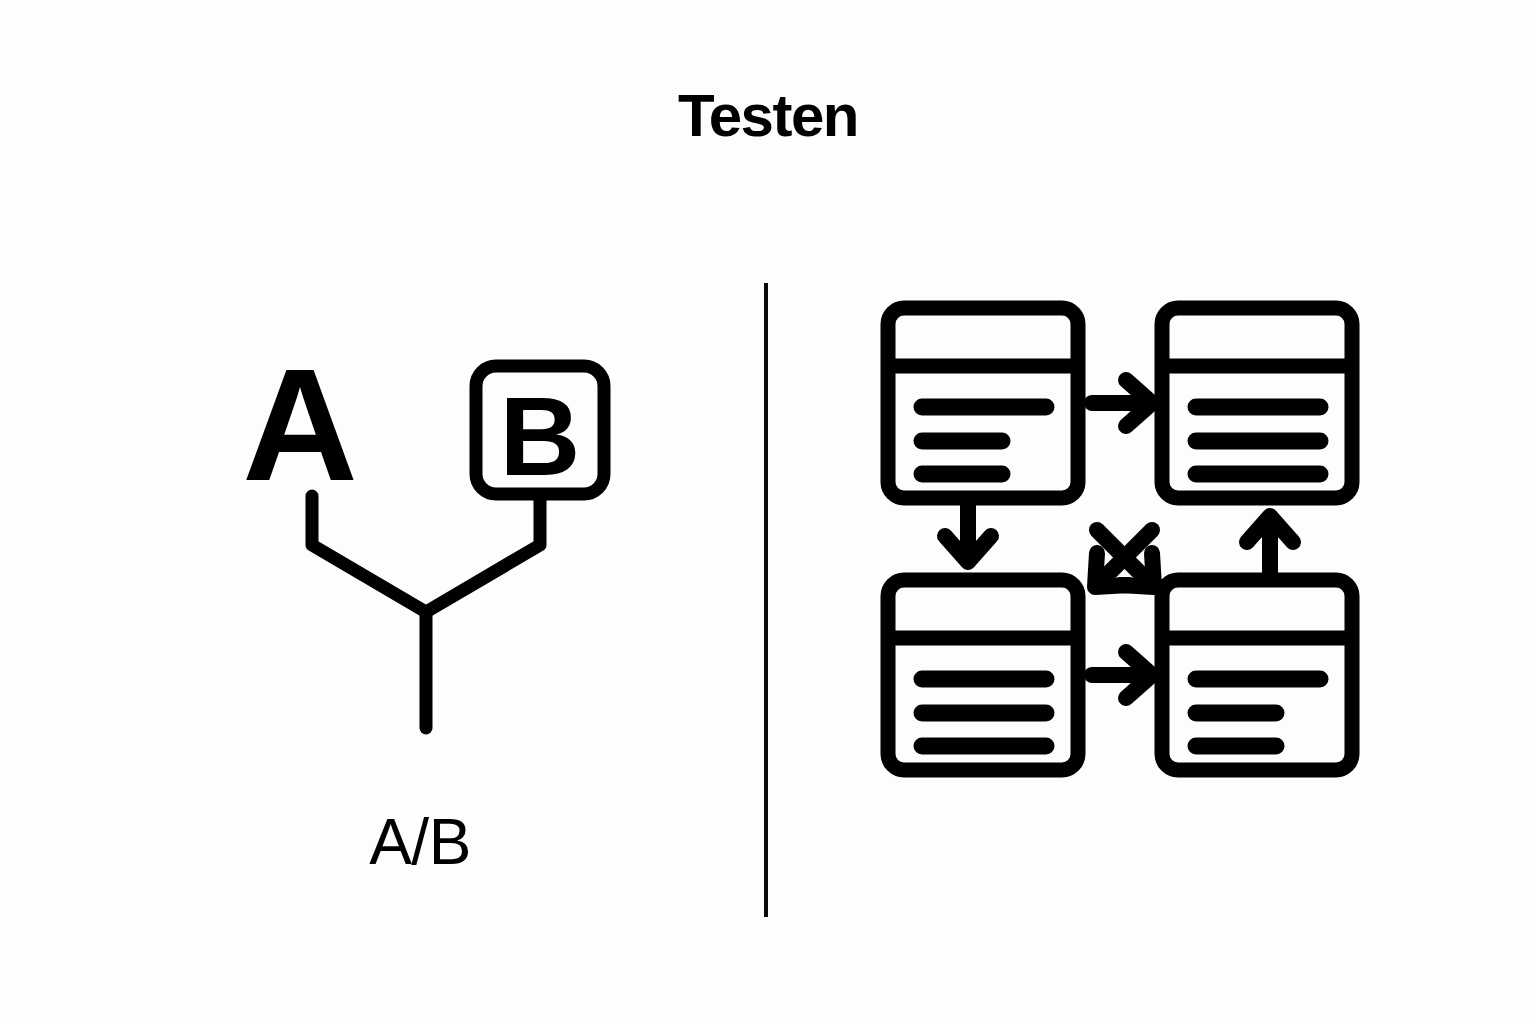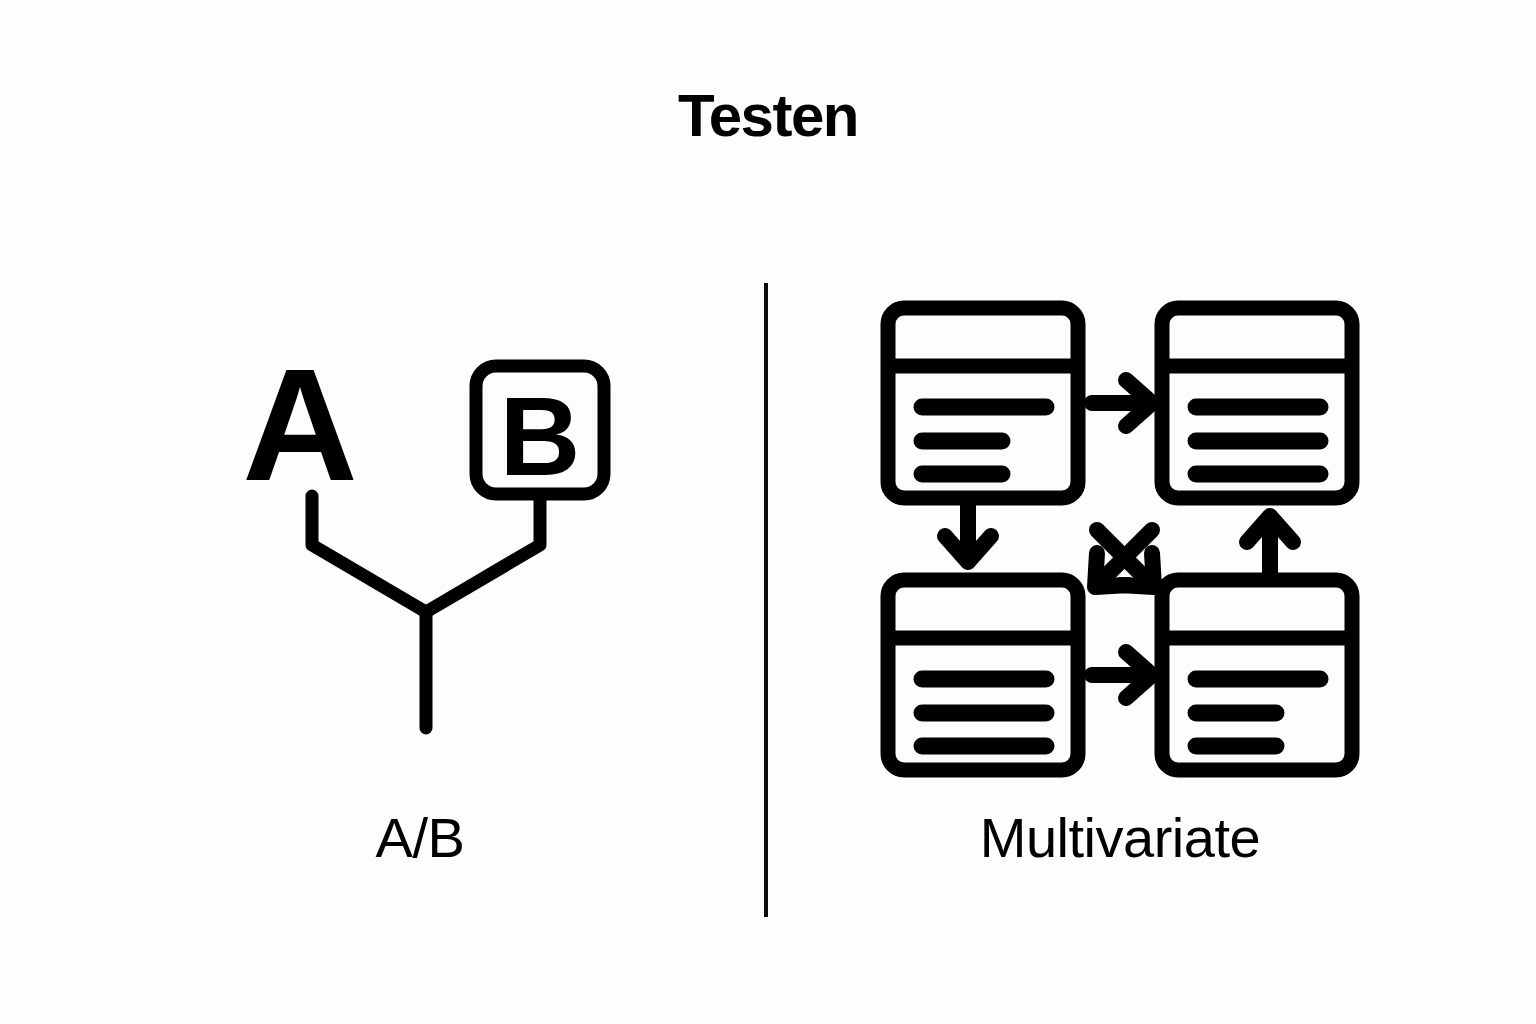--- a/index.html
+++ b/index.html
@@ -59,21 +59,21 @@
     width: 640px;
     height: 620px;
   }
 
   .panel-caption {
     position: absolute;
     left: 0;
     width: 100%;
     top: 510px;
     text-align: center;
-    font-size: 56px;
+    font-size: 64px;
     font-weight: 400;
     letter-spacing: -0.5px;
     line-height: 1;
     color: #000000;
     white-space: nowrap;
   }
 
   .panel-art {
     position: absolute;
     left: 0;
@@ -195,16 +195,15 @@
             <line x1="237" y1="250" x2="292" y2="305"></line>
             <polyline points="292,273 294,307 260,305"></polyline>
 
             <line x1="292" y1="250" x2="237" y2="305"></line>
             <polyline points="237,273 235,307 269,305"></polyline>
           </g>
         </g>
       </svg>
     </div>
 
-    <div class="panel-caption">Multivariate</div>
   </div>
 
 </div>
 
 </body></html>

